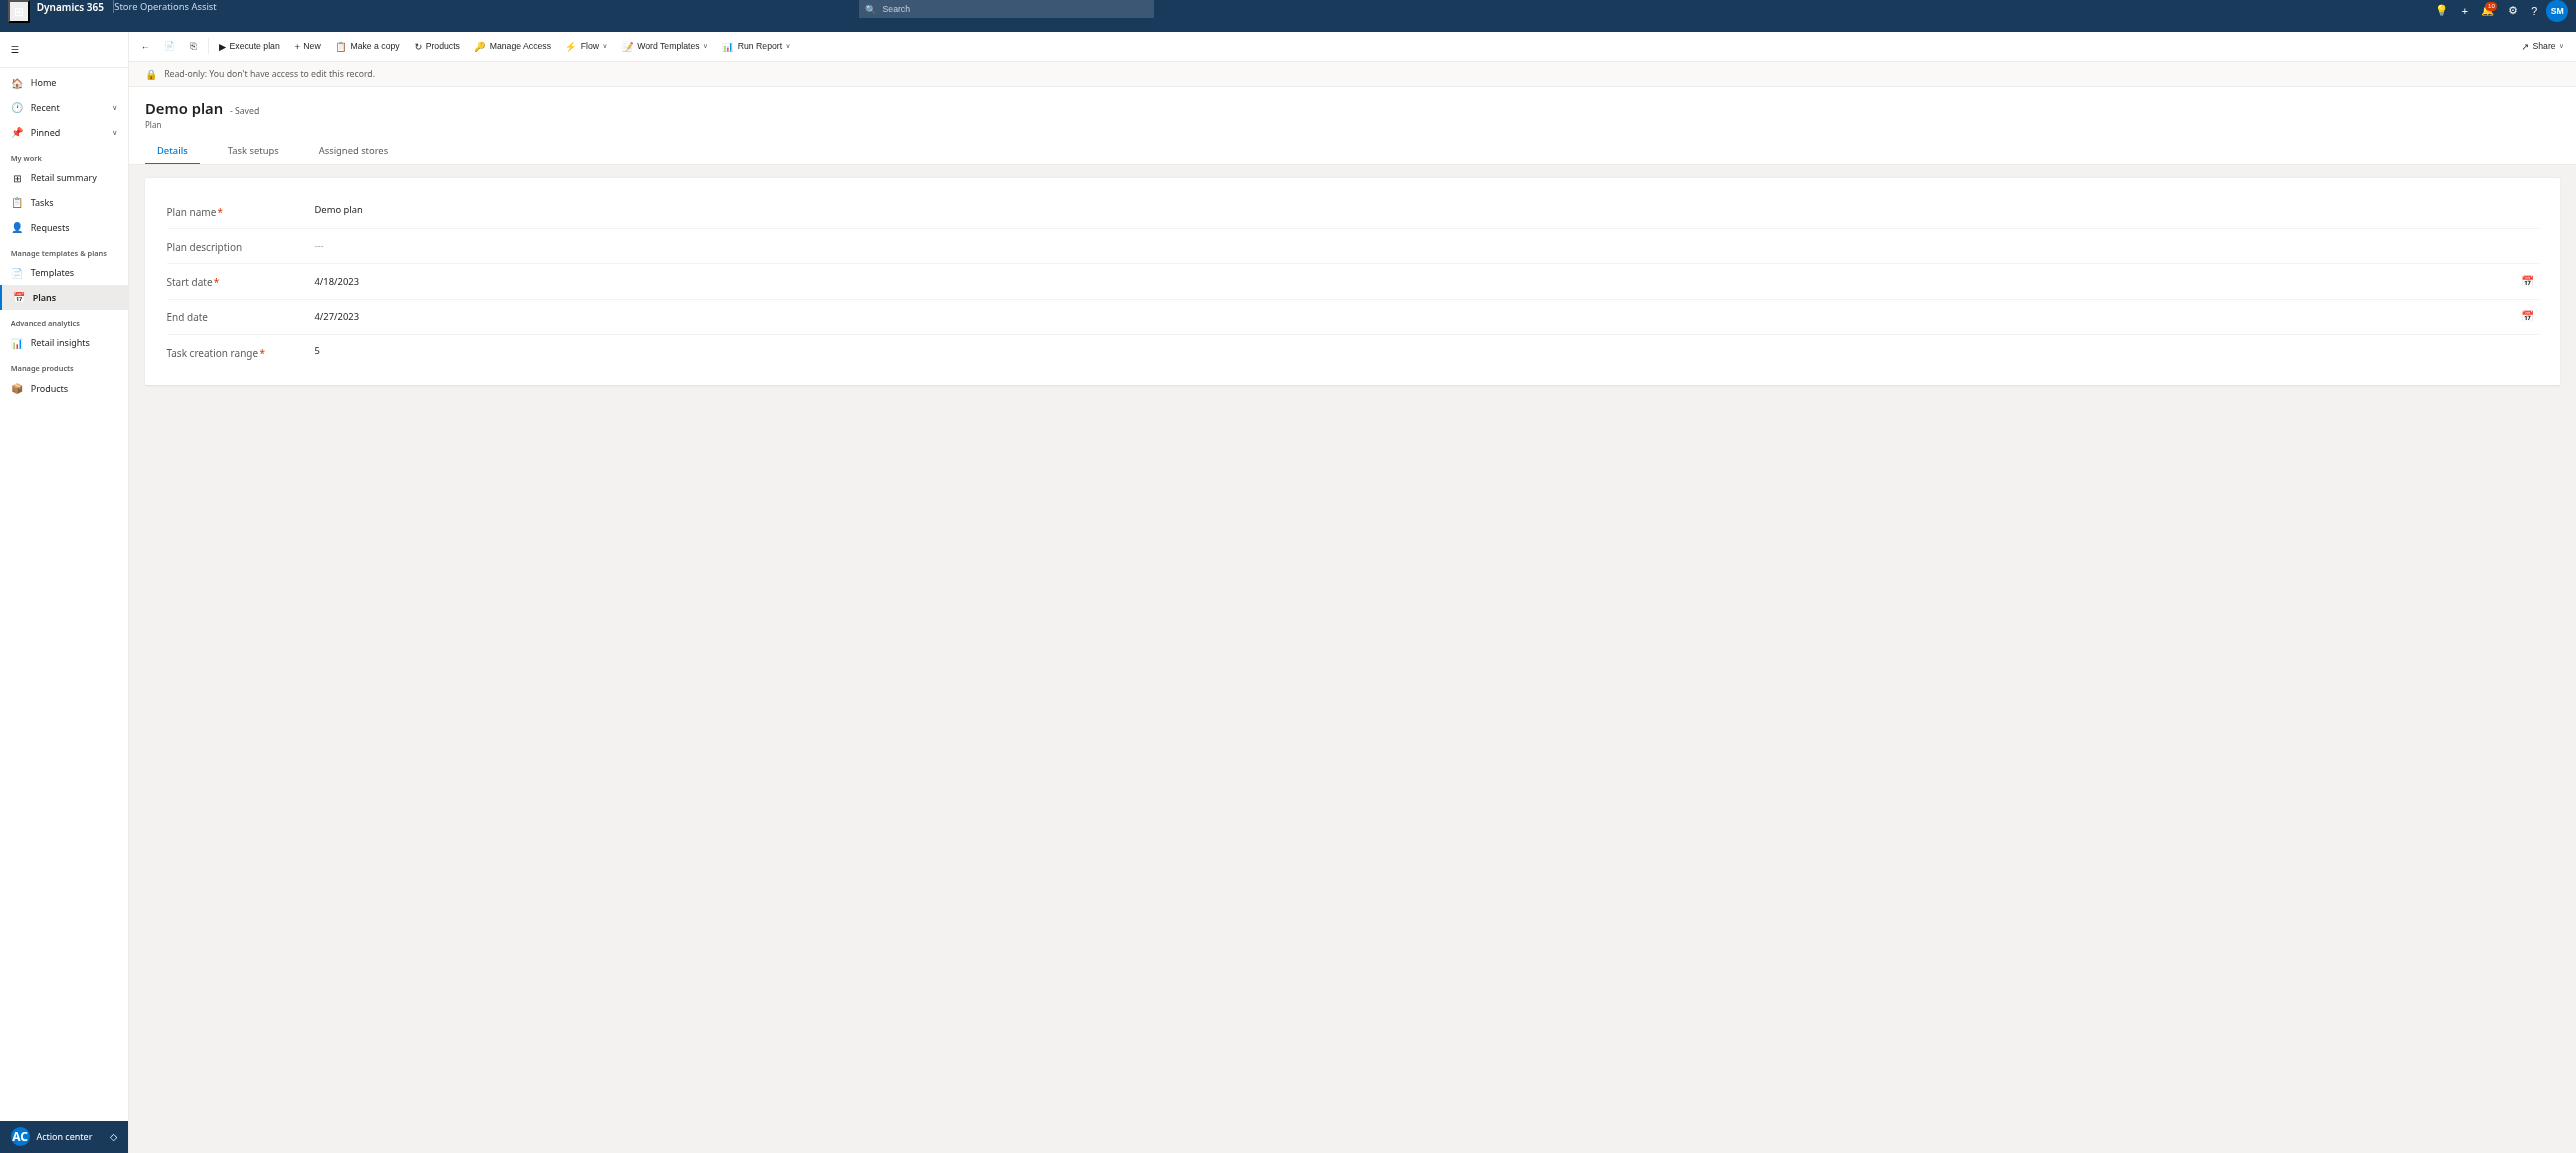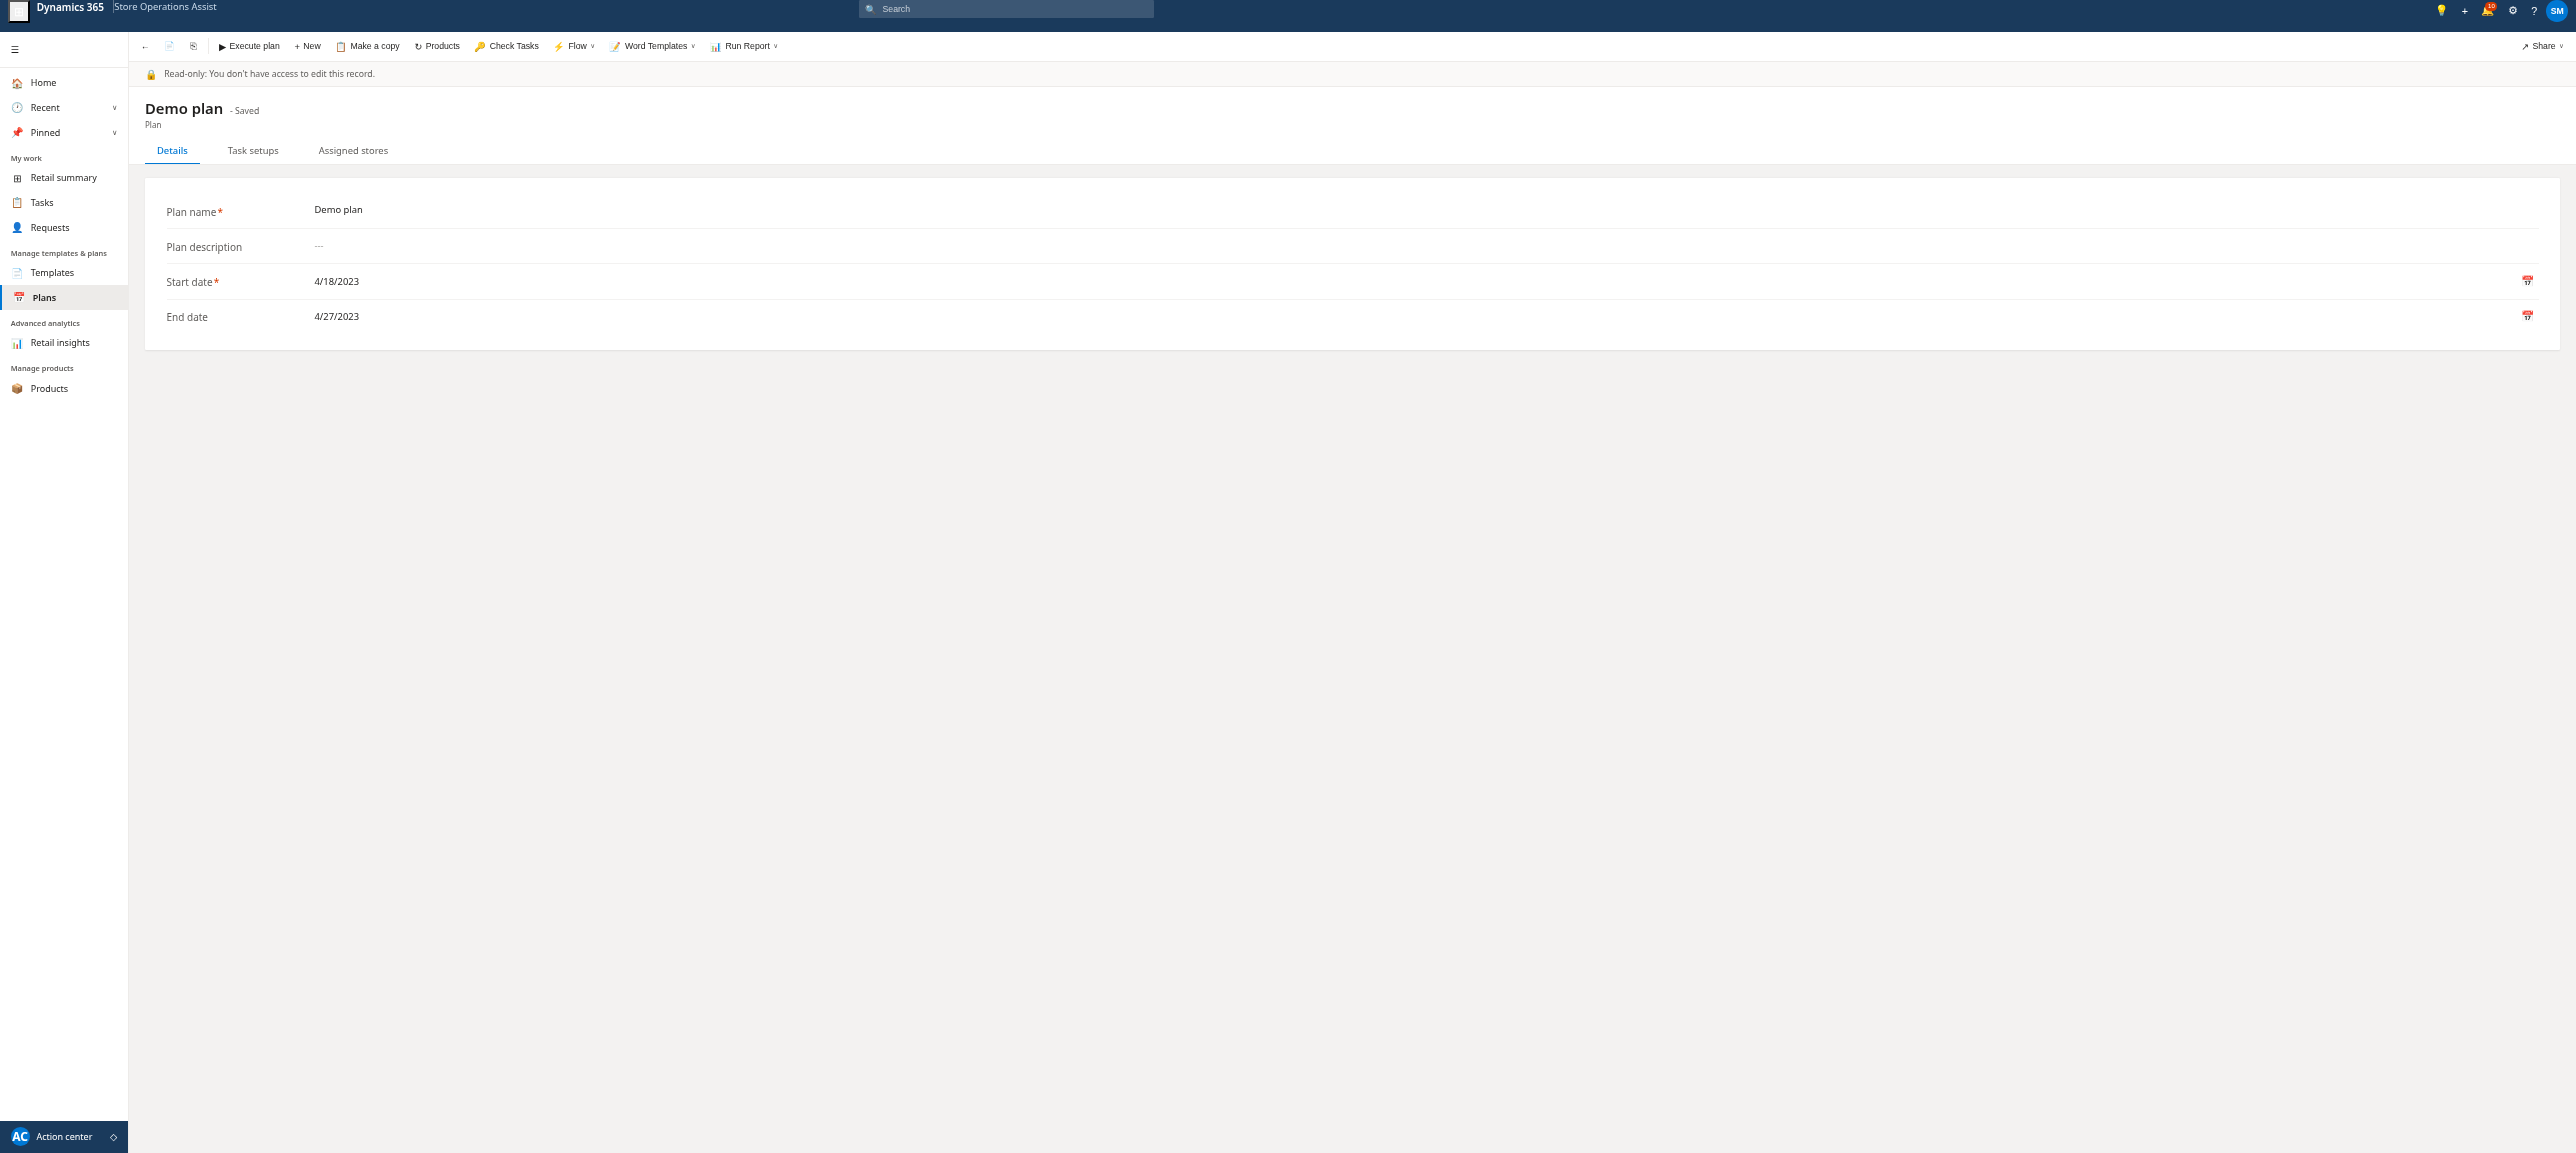--- a/index.html
+++ b/index.html
@@ -455,21 +455,21 @@
       <button class="cmd-btn">
         <span class="icon">📋</span>
         <span>Make a copy</span>
       </button>
       <button class="cmd-btn">
         <span class="icon">↻</span>
         <span>Products</span>
       </button>
       <button class="cmd-btn">
         <span class="icon">🔑</span>
-        <span>Check Tasks</span>
+        <span>Manage Access</span>
       </button>
       <button class="cmd-btn">
         <span class="icon">⚡</span>
         <span>Flow</span>
         <span class="chevron">∨</span>
       </button>
       <button class="cmd-btn">
         <span class="icon">📝</span>
         <span>Word Templates</span>
         <span class="chevron">∨</span>
@@ -539,18 +539,26 @@
         <div class="form-row">
           <div class="form-label">
             <span>End date</span>
           </div>
           <div class="form-value" style="display:flex; align-items:center; width:100%;">
             <span>4/27/2023</span>
             <button class="calendar-icon-btn" style="margin-left:auto;">📅</button>
           </div>
         </div>
 
+        <div class="form-row">
+          <div class="form-label">
+            <span>Task creation range</span><span class="form-required">*</span>
+          </div>
+          <div class="form-value">
+            <span>5</span>
+          </div>
+        </div>
 
       </div>
     </div>
   </div>
 </div>
 
 
 </body></html>

